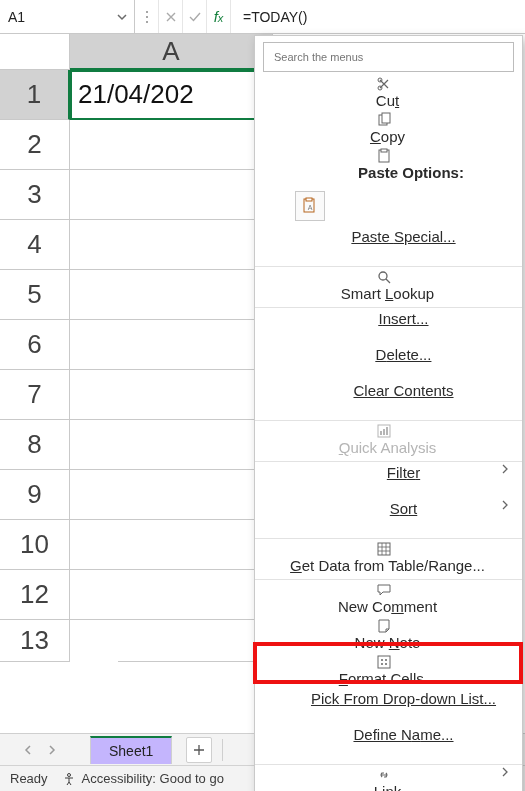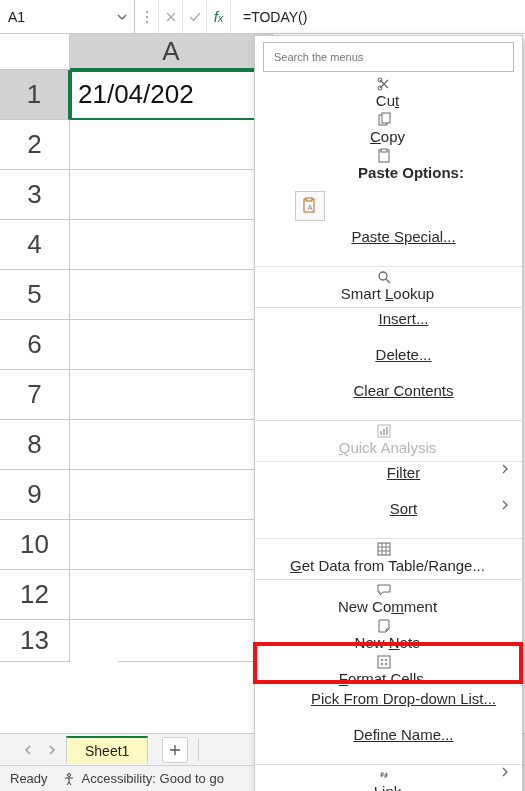--- a/index.html
+++ b/index.html
@@ -27,21 +27,21 @@
   .row { display:flex; height:50px; }
   .row-header { width:70px; border-right:1px solid #c9c9c9; border-bottom:1px solid #c9c9c9; display:flex; align-items:center; justify-content:center; font-size:26px; color:#424242; background:#fff; }
   .row-header.active { background:#d2d2d2; border-right:2px solid #107c41; }
   .cell { width:203px; border-right:1px solid #c9c9c9; border-bottom:1px solid #c9c9c9; display:flex; align-items:center; padding:0 8px; font-size:26px; color:#111; }
   .cell.active { outline:2px solid #107c41; outline-offset:-2px; }
   .cell.halfcut { border-right:none; }
 
   
   .tab-strip { position:absolute; left:0; bottom:26px; height:32px; width:100%; border-top:1px solid #cfcfcf; background:#f3f3f3; display:flex; align-items:center; padding-left:18px; gap:4px; }
   .nav-arrow { width:20px; height:20px; display:flex; align-items:center; justify-content:center; color:#9a9a9a; }
-  .sheet-tab { background:#fef9c3; border:1px solid #cfcfcf; border-bottom:none; padding:5px 18px; font-size:14px; color:#222; border-top:2px solid #107c41; }
+  .sheet-tab { background:#c4b5fd; border:1px solid #cfcfcf; border-bottom:none; padding:5px 18px; font-size:14px; color:#222; margin-left:24px; border-top:2px solid #107c41; }
   .add-sheet { width:26px; height:26px; border:1px solid #cfcfcf; background:#fff; display:flex; align-items:center; justify-content:center; color:#555; margin-left:10px; border-radius:2px; }
   .tab-colbreak { width:1px; height:22px; background:#cfcfcf; margin-left:6px; }
 
   
   .status-bar { position:absolute; left:0; bottom:0; height:26px; width:100%; background:#f3f3f3; border-top:1px solid #d2d2d2; display:flex; align-items:center; padding-left:10px; font-size:13px; color:#3c3c3c; gap:14px; }
   .status-acc { display:flex; align-items:center; gap:6px; }
 
   
   .ctx { position:absolute; left:254px; top:35px; width:269px; background:#fff; border:1px solid #c9c9c9; box-shadow:4px 4px 10px rgba(0,0,0,.25); z-index:50; padding-bottom:2px; }
   .ctx-search { margin:6px 8px 4px 8px; }

